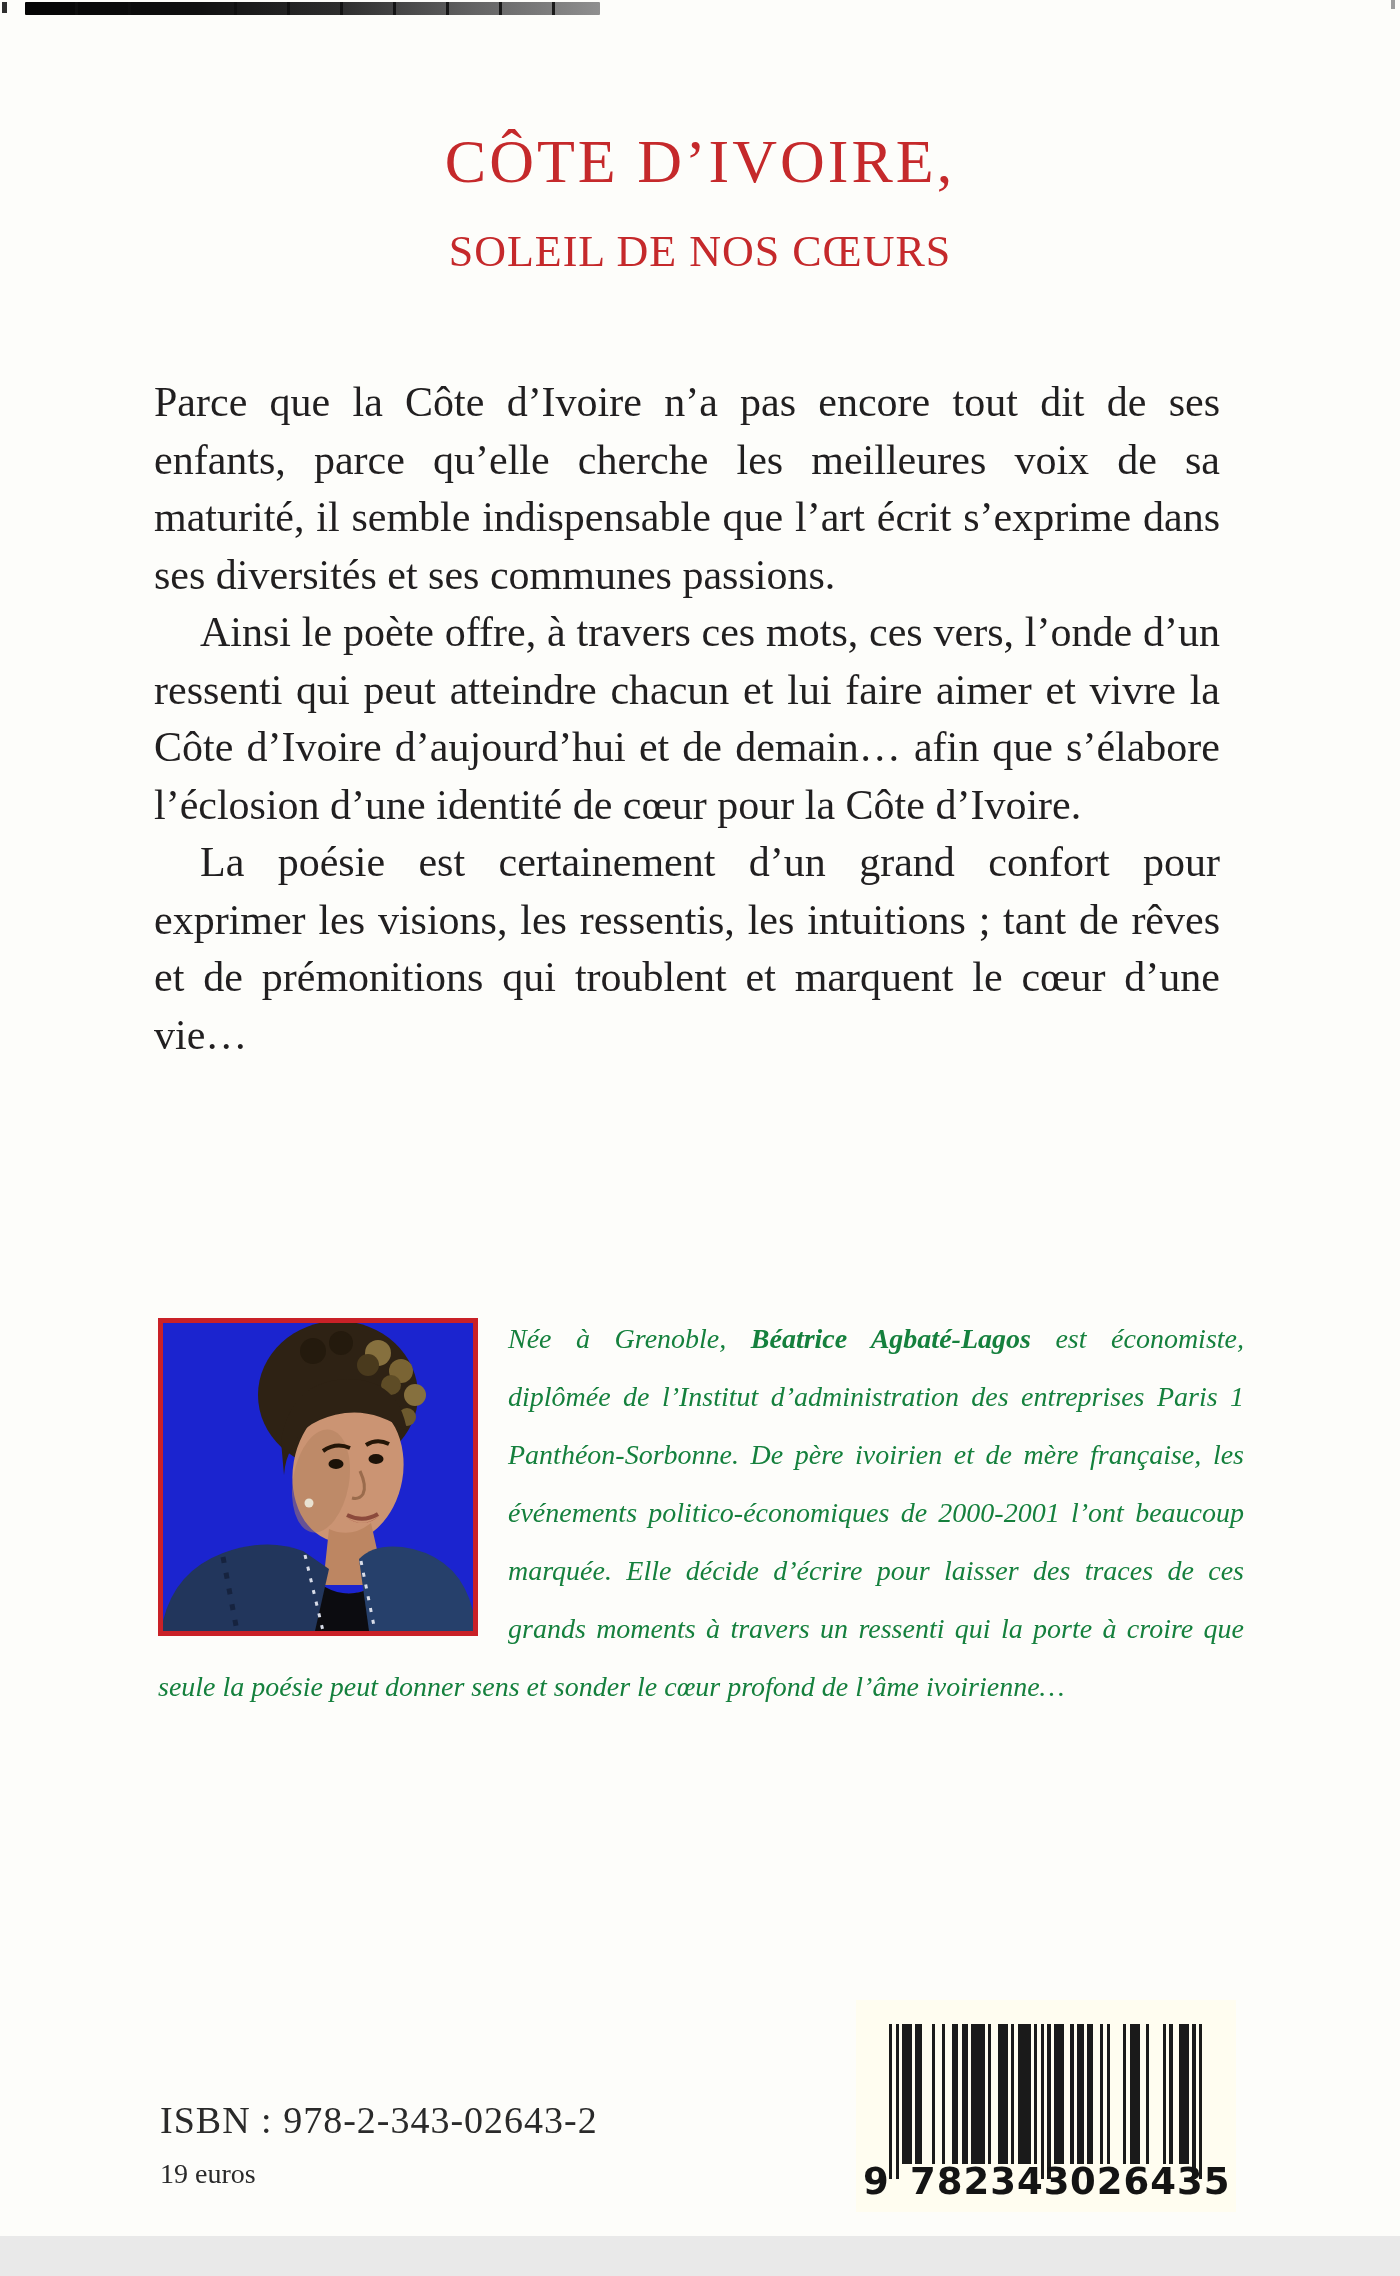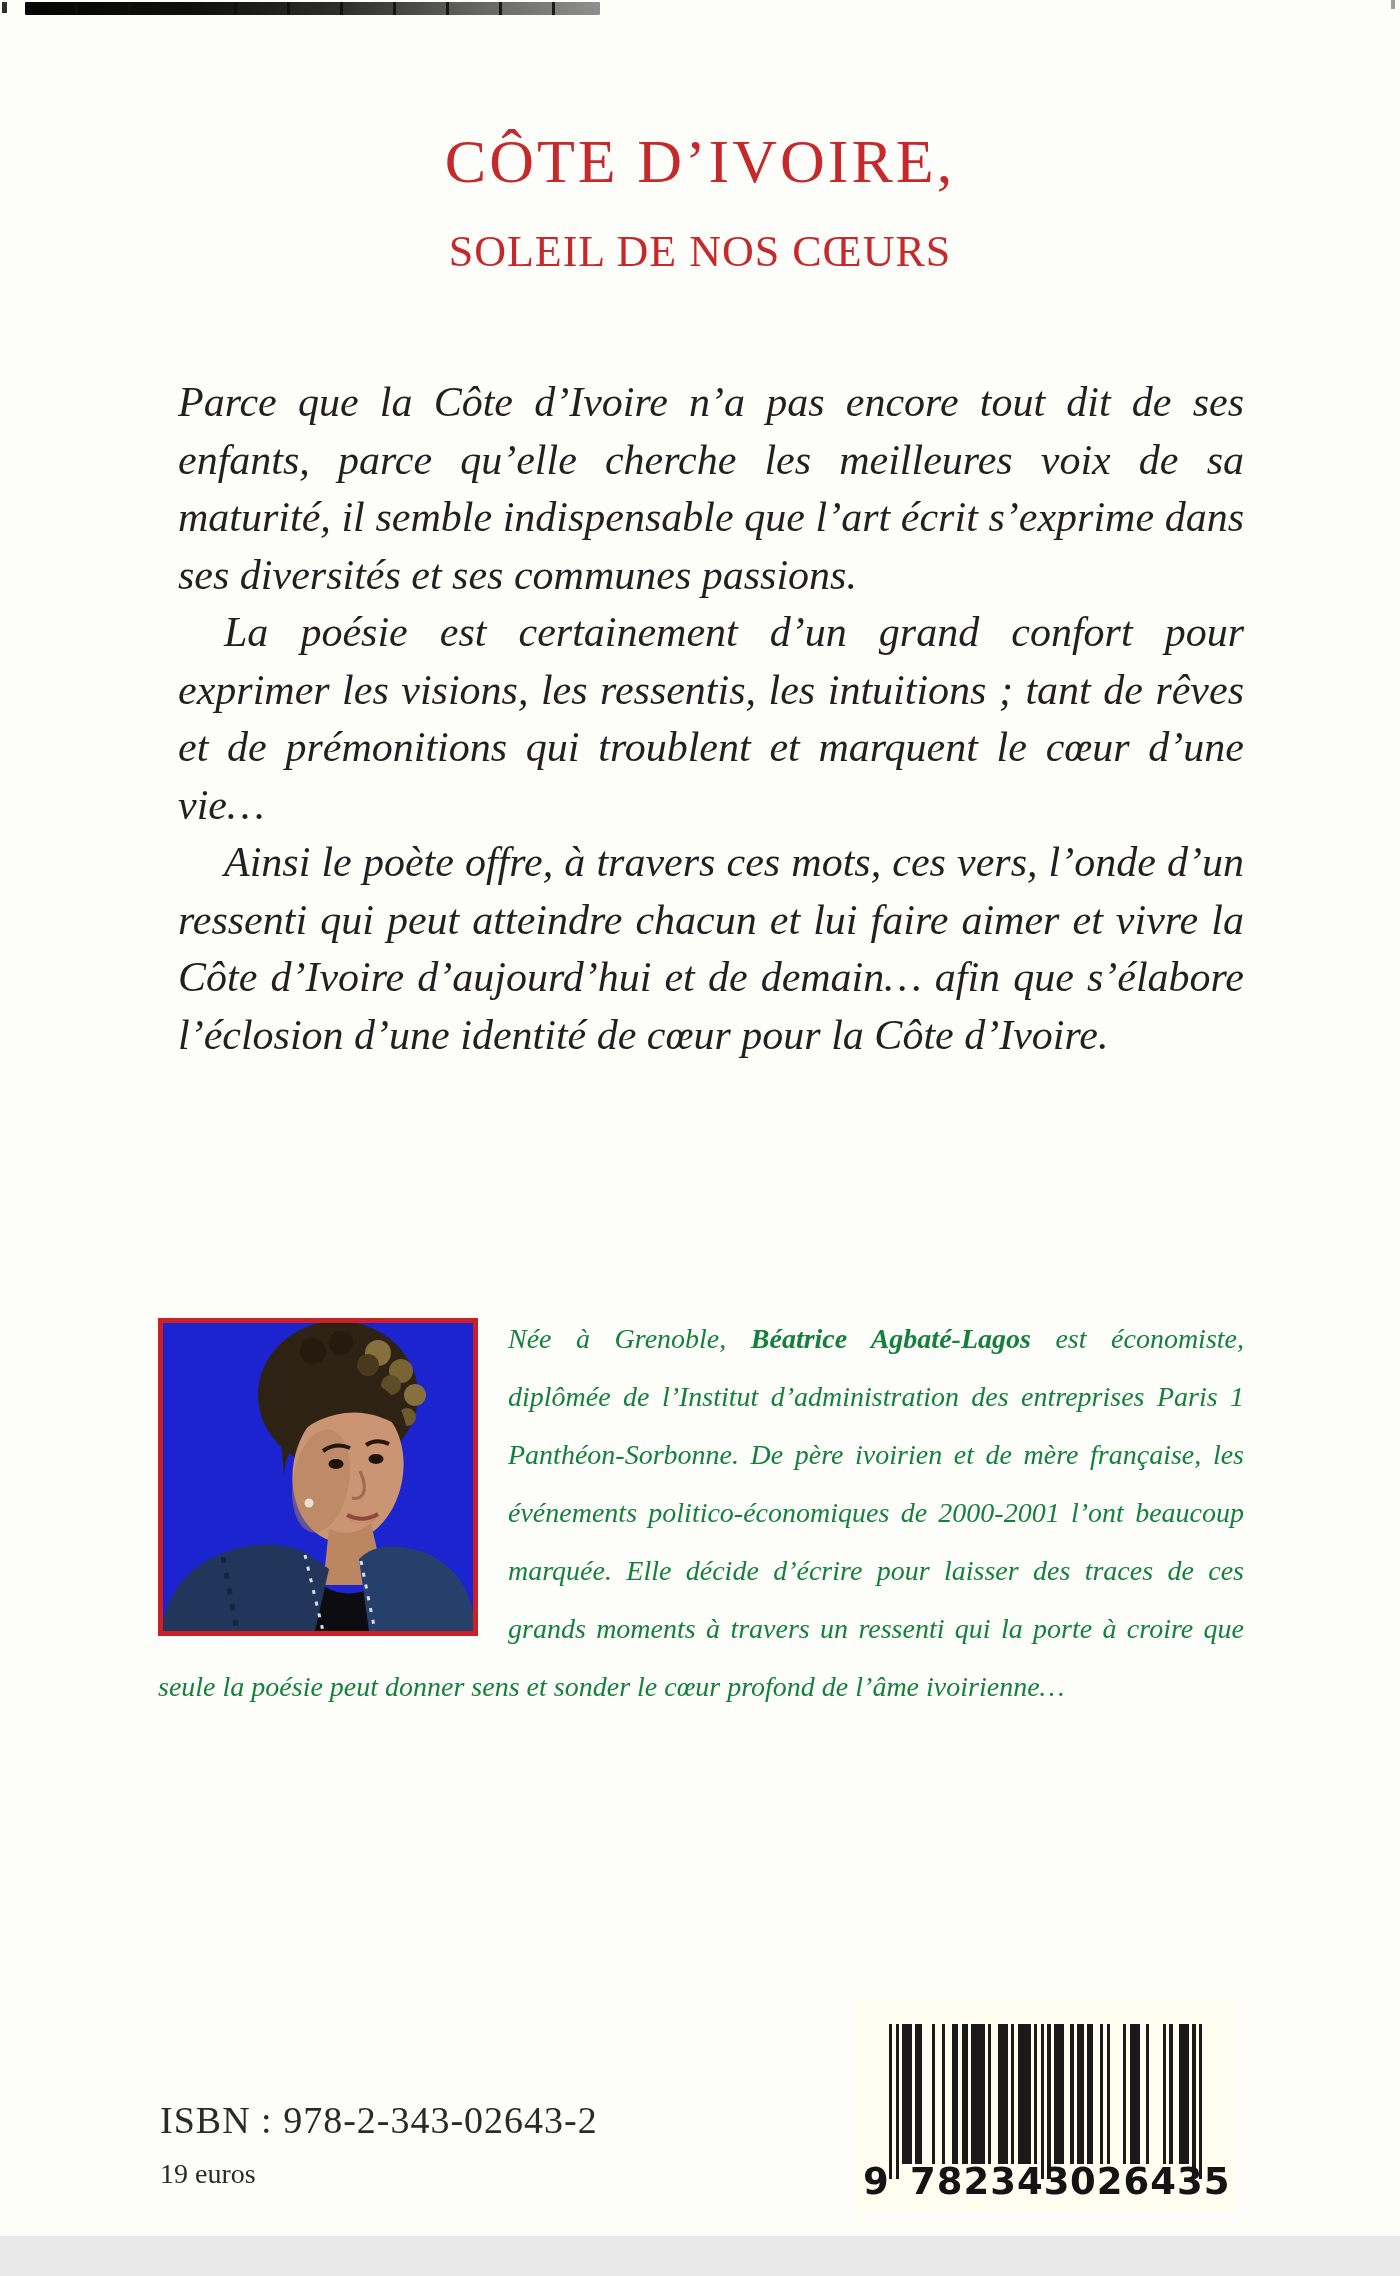--- a/index.html
+++ b/index.html
@@ -23,22 +23,22 @@
   .mark-bl{left:3px;  top:2259px; width:4px; height:15px; background:#4d4d4d;}
   .mark-br{left:1390px;top:2263px;width:5px; height:12px; background:#7b7b7b;}
 
   
   .title-block{position:absolute; left:0; top:126px; width:100%; text-align:center;}
   .title-line1{font-size:62px; letter-spacing:3px; color:#c5292b; white-space:nowrap;}
   .title-line2{font-size:44px; letter-spacing:1px; color:#c5292b; margin-top:29px; white-space:nowrap;}
 
   
   .synopsis{
-    position:absolute; left:178px; top:374px; width:1066px;
-    font-size:42px; line-height:57.5px; text-align:justify;font-style:italic;
+    position:absolute; left:154px; top:374px; width:1066px;
+    font-size:42px; line-height:57.5px; text-align:justify;
   }
   .synopsis p{margin:0;}
   .synopsis p + p{text-indent:46px;}
 
   
   .bio{
     position:absolute; left:158px; top:1310px; width:1086px;
     font-style:italic; font-size:28px; line-height:58px; color:#15803d;
     text-align:justify;
   }
@@ -82,22 +82,22 @@
   <div class="mark mark-bl"></div>
   <div class="mark mark-br"></div>
 
   <header class="title-block">
     <div class="title-line1">CÔTE D’IVOIRE,</div>
     <div class="title-line2">SOLEIL DE NOS CŒURS</div>
   </header>
 
   <section class="synopsis">
     <p>Parce que la Côte d’Ivoire n’a pas encore tout dit de ses enfants, parce qu’elle cherche les meilleures voix de sa maturité, il semble indispensable que l’art écrit s’exprime dans ses diversités et ses communes passions.</p>
+    <p>Ainsi le poète offre, à travers ces mots, ces vers, l’onde d’un ressenti qui peut atteindre chacun et lui faire aimer et vivre la Côte d’Ivoire d’aujourd’hui et de demain… afin que s’élabore l’éclosion d’une identité de cœur pour la Côte d’Ivoire.</p>
     <p>La poésie est certainement d’un grand confort pour exprimer les visions, les ressentis, les intuitions ; tant de rêves et de prémonitions qui troublent et marquent le cœur d’une vie…</p>
-    <p>Ainsi le poète offre, à travers ces mots, ces vers, l’onde d’un ressenti qui peut atteindre chacun et lui faire aimer et vivre la Côte d’Ivoire d’aujourd’hui et de demain… afin que s’élabore l’éclosion d’une identité de cœur pour la Côte d’Ivoire.</p>
   </section>
 
   <section class="bio">
     <figure class="author-photo" style="margin-left:0;">
       <svg viewBox="0 0 310 308" preserveAspectRatio="none">
         <rect x="0" y="0" width="310" height="308" fill="#1b24cf"></rect>
         <g>
           <ellipse cx="175" cy="72" rx="80" ry="74" fill="#2e2214"></ellipse>
           <circle cx="215" cy="30" r="13" fill="#86703e"></circle>
           <circle cx="238" cy="48" r="12" fill="#7a6434"></circle>

